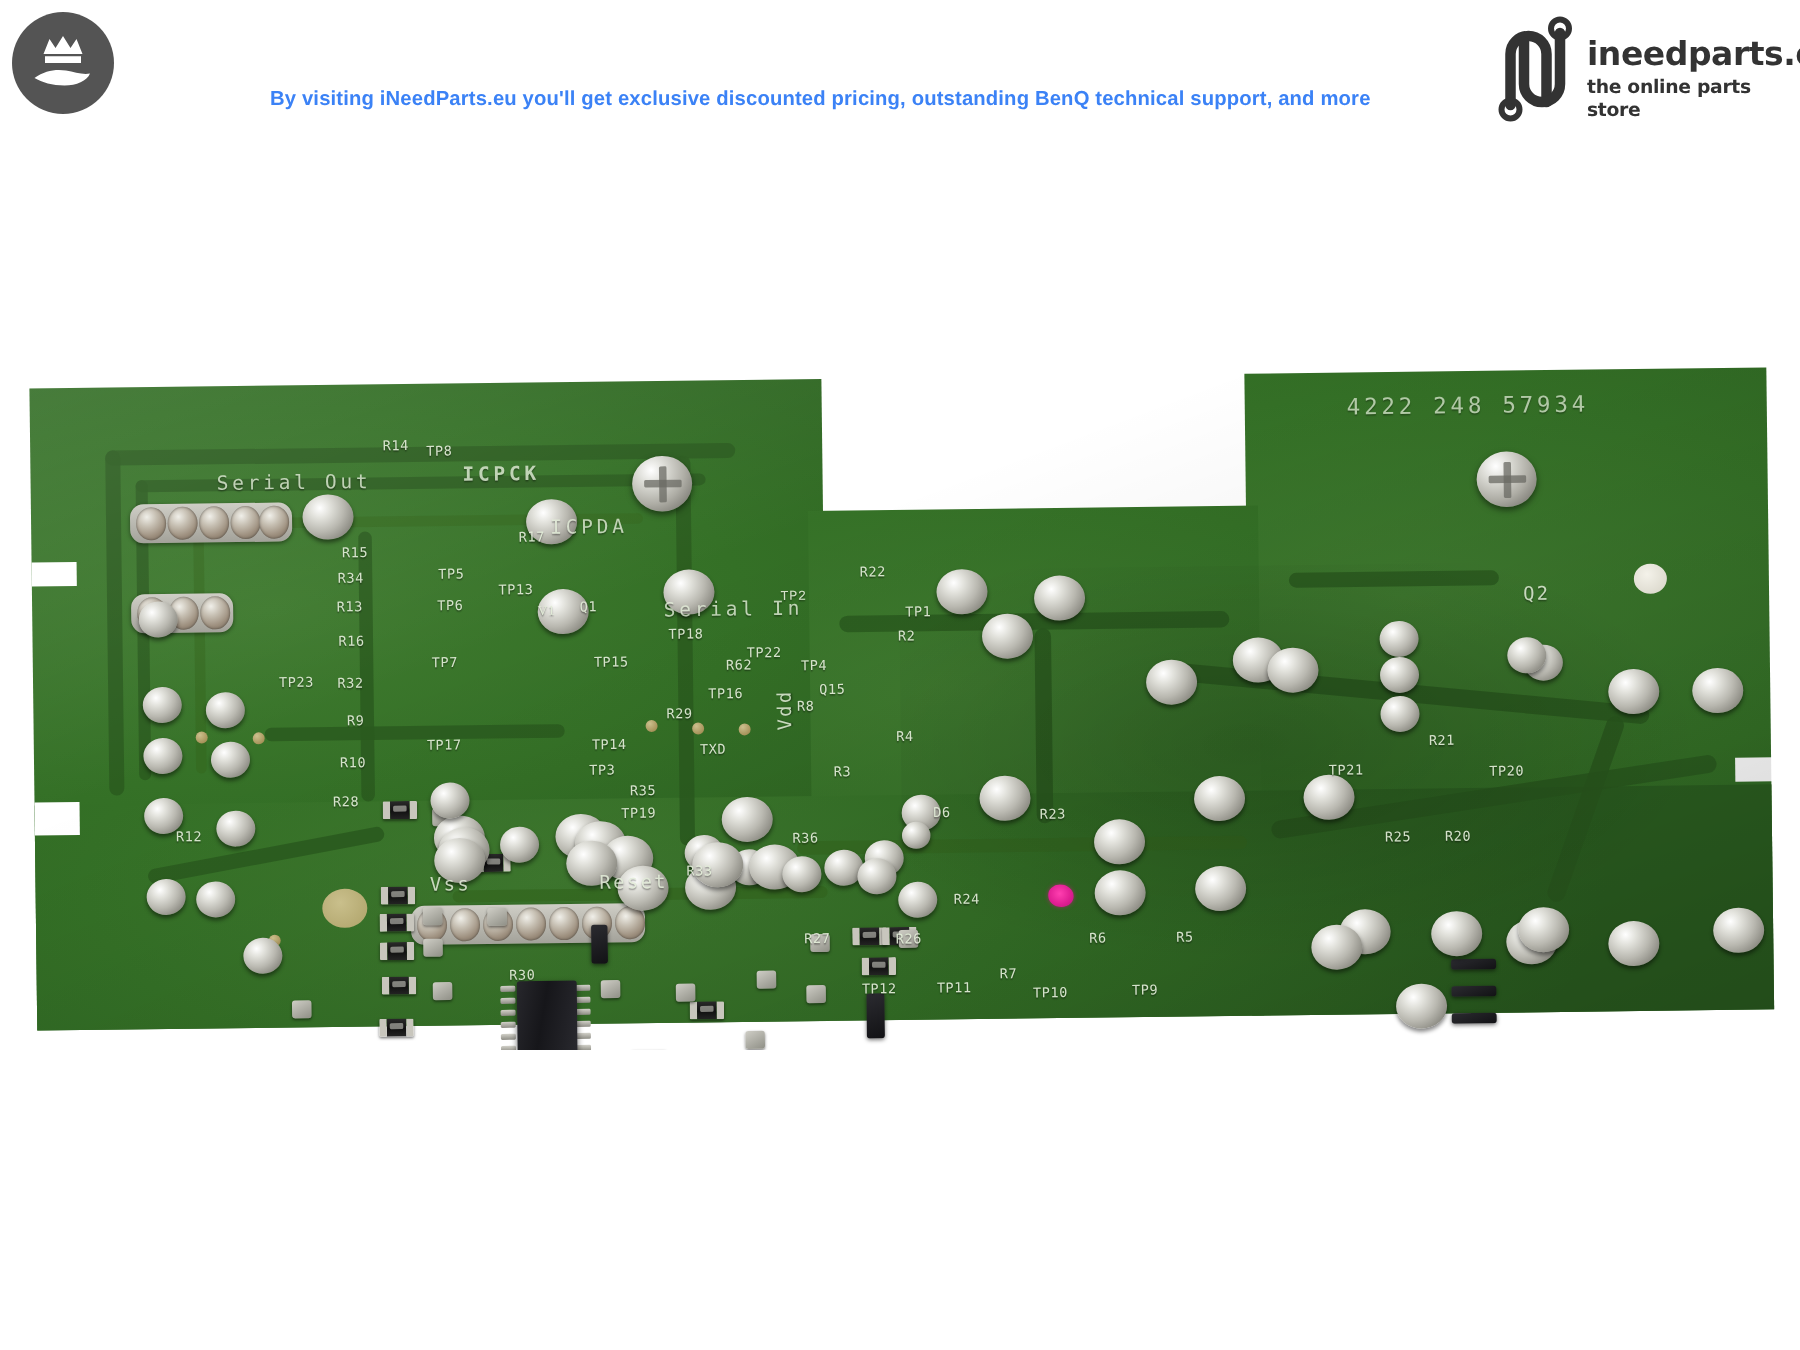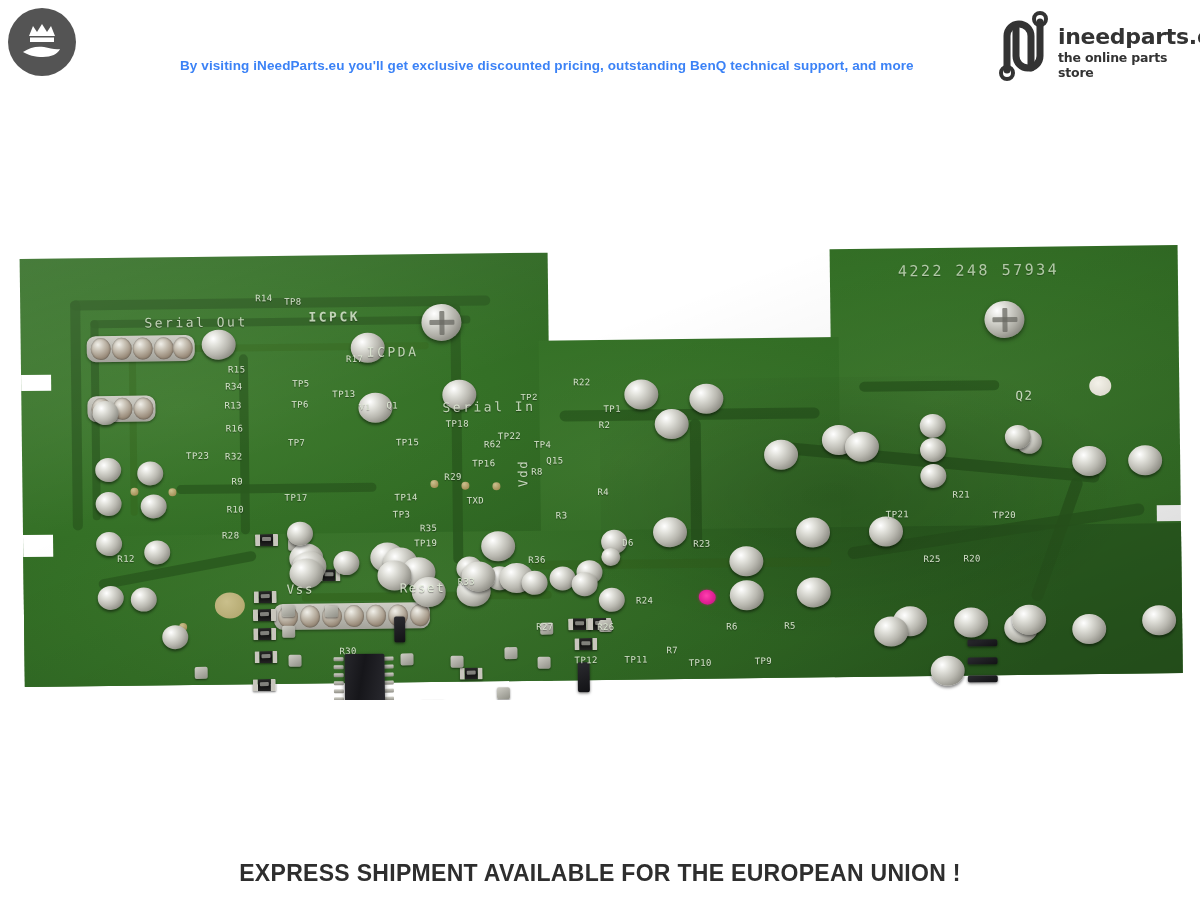--- a/index.html
+++ b/index.html
@@ -512,15 +512,14 @@
           <div class="silk" style="left: 752px; top: 428px;">TP9</div>
           <div class="silk" style="left: 885px; top: 283px;">TP21</div>
           <div class="silk" style="left: 992px; top: 285px;">TP20</div>
         </div>
 
       <div class="silk part" style="left:900px; top:36px;">4222 248 57934</div>
 
     </div>
   </div>
 
-  <div id="footer-banner">EXPRESS SHIPMENT AVAILABLE FOR THE EUROPEAN UNION !</div>
 
 </div>
 
 </body></html>

